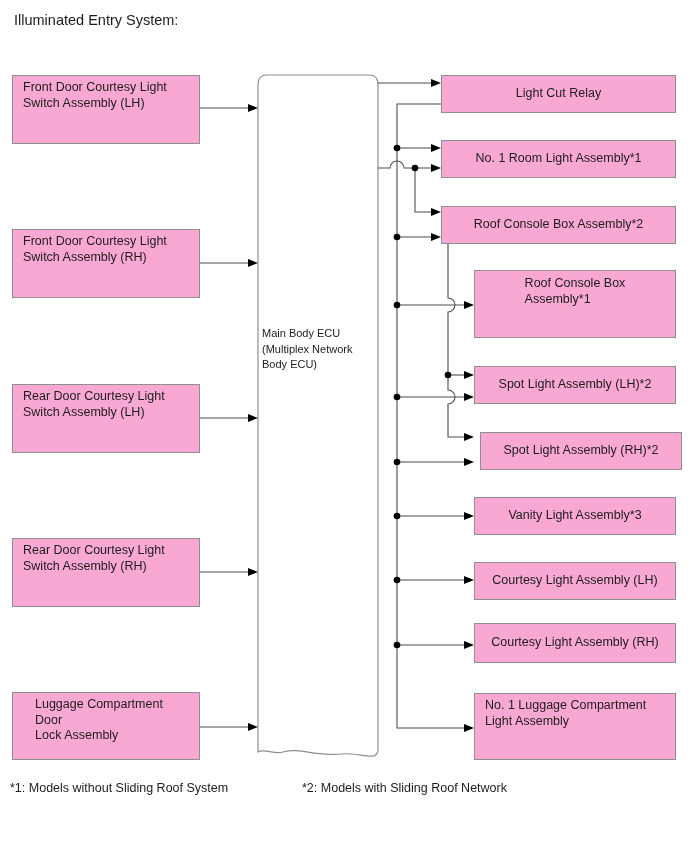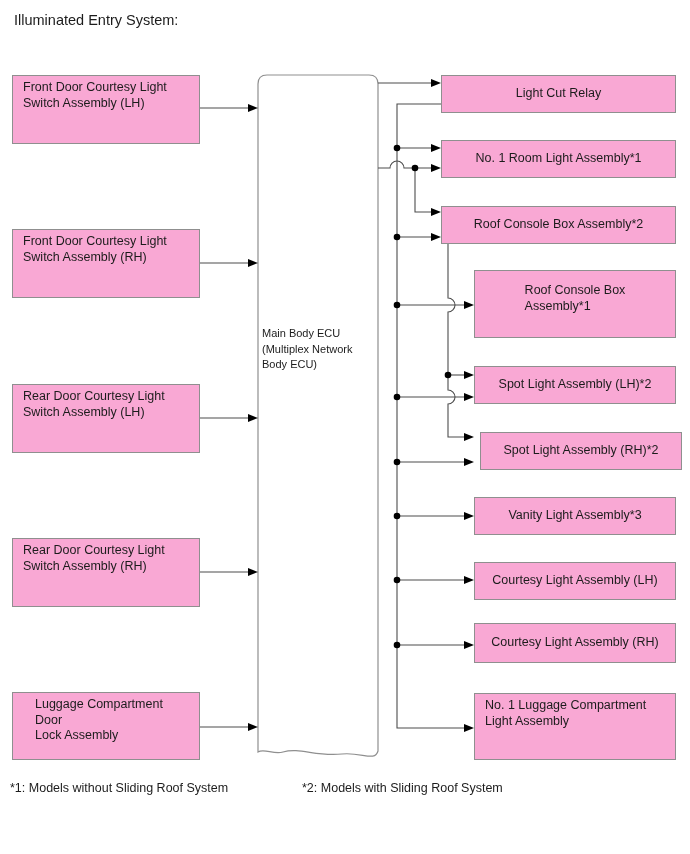--- a/index.html
+++ b/index.html
@@ -61,21 +61,21 @@
   .cbox{
     display:flex;
     align-items:center;
     justify-content:center;
     text-align:center;
     white-space:pre-line;
   }
   .c2box{
     display:flex;
     justify-content:center;
-    padding-top:12px;
+    padding-top:5px;
   }
   .c2box .inner{
     text-align:left;
     white-space:pre-line;
   }
   .ecu-label{
     position:absolute;
     left:262px; top:326px;
     width:114px;
     font-size:11px;
@@ -196,15 +196,15 @@
   </div>
   <div class="box cbox" style="left:474px;top:366px;width:202px;height:38px;">Spot Light Assembly (LH)*2</div>
   <div class="box cbox" style="left:480px;top:432px;width:202px;height:38px;">Spot Light Assembly (RH)*2</div>
   <div class="box cbox" style="left:474px;top:497px;width:202px;height:38px;">Vanity Light Assembly*3</div>
   <div class="box cbox" style="left:474px;top:562px;width:202px;height:38px;">Courtesy Light Assembly (LH)</div>
   <div class="box cbox" style="left:474px;top:623px;width:202px;height:40px;">Courtesy Light Assembly (RH)</div>
   <div class="box tbox" style="left:474px;top:693px;width:202px;height:67px;">No. 1 Luggage Compartment
 Light Assembly</div>
 
   <div class="footnote fn1">*1: Models without Sliding Roof System</div>
-  <div class="footnote fn2">*2: Models with Sliding Roof System</div>
+  <div class="footnote fn2">*2: Models with Sliding Roof Network</div>
 
 </div>
 
 </body></html>

